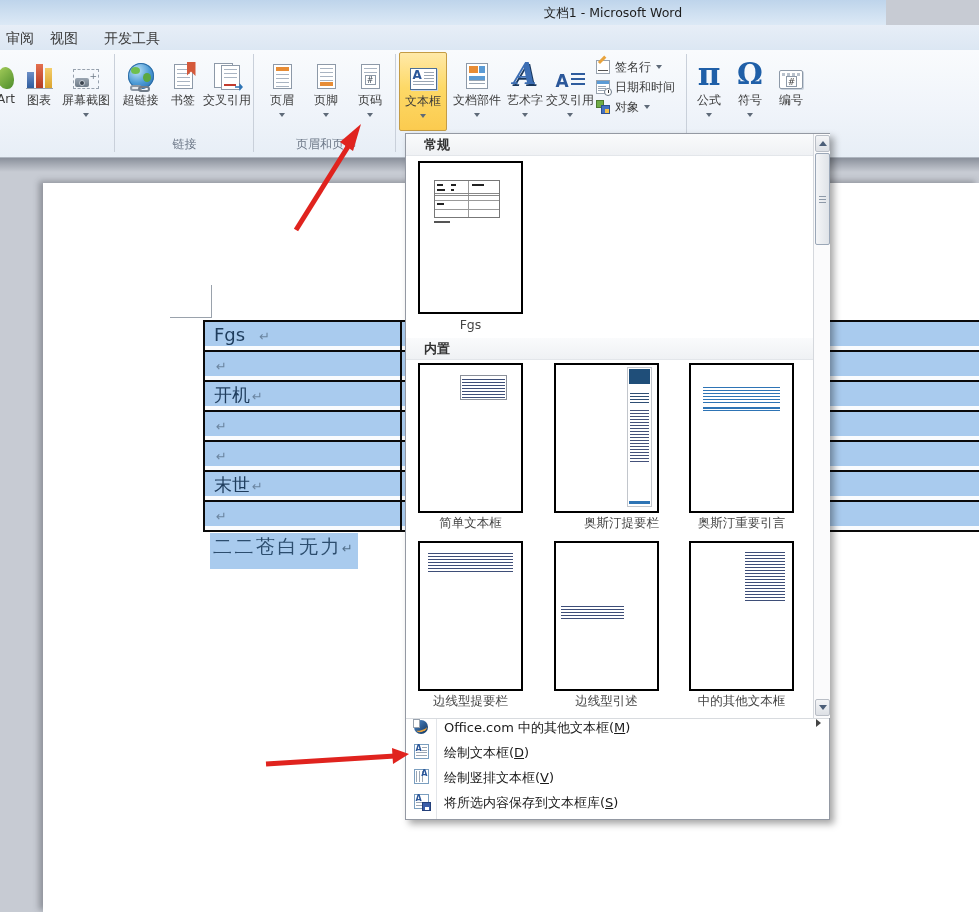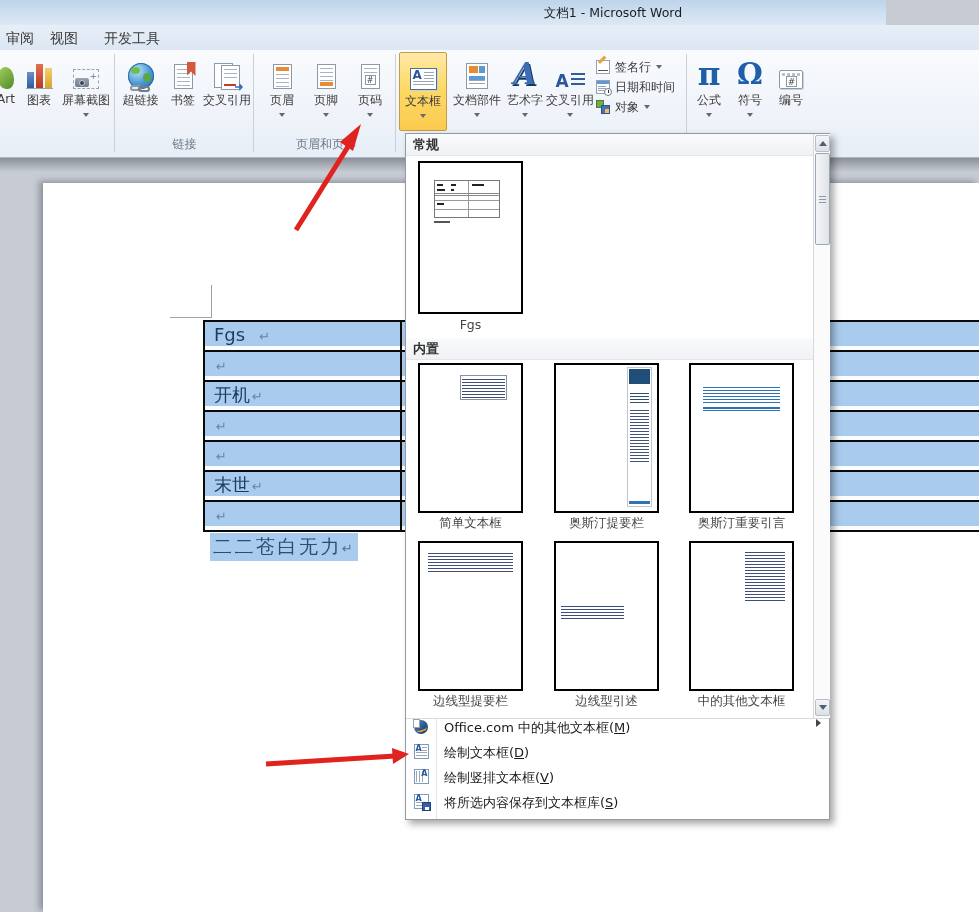--- a/index.html
+++ b/index.html
@@ -54,30 +54,30 @@
   
   #doctable { position:absolute; left:160px; top:137px; width:776px; height:212px;
     border-left:2px solid #0a0a0a; border-bottom:2px solid #0a0a0a; }
   .trow { height:30px; border-top:2px solid #0a0a0a;
     background:linear-gradient(to bottom,#A9CBEE 0 24px,#FAFCFE 24px 28px);
     font-size:18px; line-height:25px; color:#1E3C5C; padding-left:9px; white-space:nowrap; }
   .trow .mark { font-size:13px; color:#6B85A0; margin-left:2px; }
   #colborder { position:absolute; left:195px; top:0; width:2px; height:210px; background:#0a0a0a; }
 
   #selpara { position:absolute; left:167px; top:351px; white-space:nowrap; }
-  #selpara .hl { background:#A9CBEE; padding:2px 5px 4px 3px; font-size:19px;
+  #selpara .hl { background:#A9CBEE; padding:2px 5px 12px 3px; font-size:19px;
     color:#2C4D6E; letter-spacing:2.5px; }
   #selpara .mark { font-size:13px; color:#53708C; letter-spacing:0; }
 
   
   #panel { position:absolute; left:405px; top:133px; width:425px; height:687px; background:#fff;
     border:1px solid #9499A3; box-shadow:4px 4px 7px rgba(0,0,0,.35); z-index:10; }
   .sechdr { position:absolute; left:0; width:407px; height:22px; line-height:22px;
     background:linear-gradient(to bottom,#FAFBFC,#EFF1F4); border-bottom:1px solid #E3E6EA;
-    font-size:13px; font-weight:bold; color:#333; padding-left:7px; }
+    font-size:13px; font-weight:bold; color:#333; padding-left:18px; }
   .thumb { position:absolute; width:105px; background:#fff; border:2px solid #000; }
   .tlabel { position:absolute; text-align:center; font-size:12.5px; color:#444; white-space:nowrap; }
   .deco { position:absolute; background:repeating-linear-gradient(to bottom,currentColor 0 1px,transparent 1px 3px); }
 
   
   .fgs-mini { position:absolute; left:14px; top:17px; width:66px; height:38px;
     border:1px solid #777; background:#fff; }
   .fgs-mini .v { position:absolute; left:52%; top:0; width:1px; height:100%; background:#999; }
   .fgs-mini .h { position:absolute; left:0; width:100%; height:1px; background:#999; }
   .fgs-mini .hd { position:absolute; left:0; width:100%; height:3px;
@@ -404,21 +404,21 @@
     <div class="deco" style="left:8%;top:7%;width:84%;height:14%;color:#3E4E78;"></div>
   </div>
   <div class="thumb" style="left:148px;top:407px;height:150px;">
     <div class="deco" style="left:5%;top:43%;width:62%;height:9%;color:#3E4E78;"></div>
   </div>
   <div class="thumb" style="left:283px;top:407px;height:150px;">
     <div class="deco" style="right:7%;top:6%;width:40%;height:34%;color:#3E4E78;"></div>
   </div>
 
   <div class="tlabel" style="left:12px;top:381px;width:105px;">简单文本框</div>
-  <div class="tlabel" style="left:148px;top:381px;width:105px;">奥斯汀提要栏</div>
+  <div class="tlabel" style="left:148px;top:381px;width:105px;text-align:right;">奥斯汀提要栏</div>
   <div class="tlabel" style="left:283px;top:381px;width:105px;">奥斯汀重要引言</div>
   <div class="tlabel" style="left:12px;top:559px;width:105px;">边线型提要栏</div>
   <div class="tlabel" style="left:148px;top:559px;width:105px;">边线型引述</div>
   <div class="tlabel" style="left:283px;top:559px;width:105px;">中的其他文本框</div>
 
   <div id="sbar">
     <div class="sbtn2" style="top:1px;">
         <span class="tri-up"></span>
       </div>
     <div id="sthumb">

